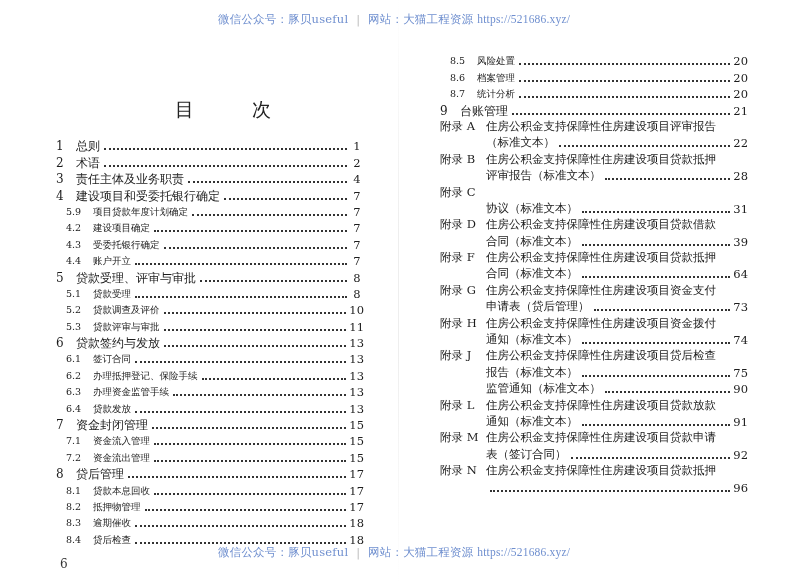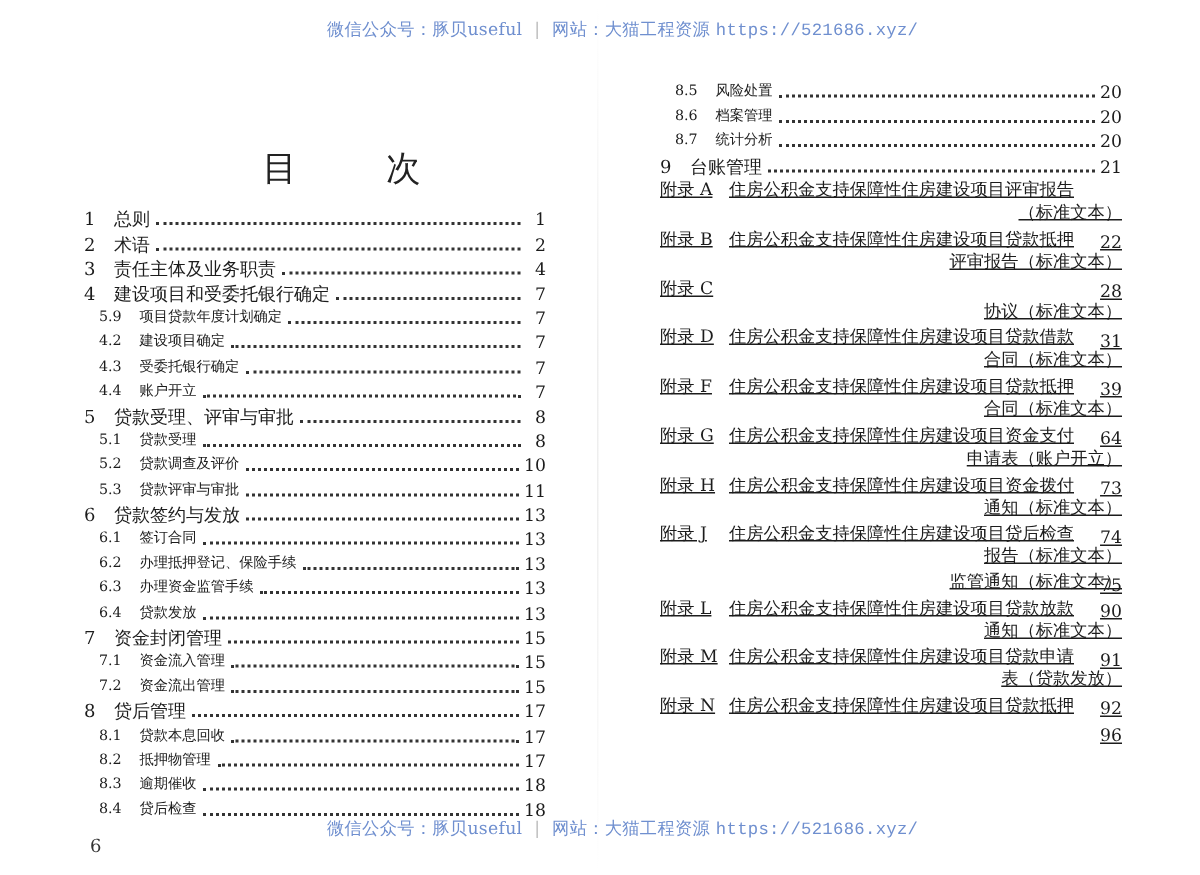--- a/index.html
+++ b/index.html
@@ -15,47 +15,47 @@
   .page-right { left: 400px; width: 400px; }
   .gutter {
     position: absolute; left: 398px; top: 0; width: 1px; height: 583px;
     background: linear-gradient(#fff, #eee 40%, #eee 60%, #fff);
   }
   .watermark {
     position: absolute; font-size: 11.5px; color: #6f8fcf;
     white-space: nowrap; letter-spacing: 0.2px;
     font-family: "DejaVu Serif", serif;
   }
-  .watermark .mono { font-family: Liberation Mono, monospace; font-size: 11.5px; }
+  .watermark .mono { font-family: Liberation Serif, serif; font-size: 11.5px; }
   .wm-top { left: 218px; top: 12px; }
   .wm-bottom { left: 218px; top: 545px; }
   .toc-title {
     position: absolute; left: 175px; top: 97px;
-    font-size: 23px; letter-spacing: 26px; color: #222;
+    font-size: 19px; letter-spacing: 26px; color: #222;
   }
   .toc { position: absolute; }
   .toc-left { left: 56px; top: 137px; width: 308px; }
   .toc-right { left: 440px; top: 52px; width: 308px; }
   .row {
     display: flex; align-items: flex-end; height: 16.4px;
     font-size: 11.5px; line-height: 14px; white-space: nowrap;
   }
   .row.sub { font-size: 9.5px; padding-left: 10px; }
   .row.chap { font-size: 12px; }
   .num { display: inline-block; min-width: 20px; }
   .row.sub .num { min-width: 27px; margin-top: 31px; }
   .dots {
     flex: 1; overflow: hidden; margin: 0 3px 3px 4px;
     border-bottom: 2px dotted #333; height: 1px;
   }
-  .page-no { font-size: 11.5px; min-width: 14px; text-align: right; }
-  .appx { font-size: 11.5px; text-decoration: underline; }
+  .page-no { font-size: 11.5px; min-width: 14px; text-align: center; }
+  .appx { font-size: 11.5px; }
   .appx-line1 { display: flex; height: 16.4px; align-items: flex-end; white-space: nowrap; }
   .appx-label { display: inline-block; width: 46px; }
-  .appx-line2 { display: flex; height: 16.4px; align-items: flex-end; padding-left: 46px; white-space: nowrap; flex-direction: column; }
+  .appx-line2 { display: flex; height: 16.4px; align-items: flex-end; padding-left: 46px; white-space: nowrap; }
   .folio { position: absolute; font-size: 12px; color: #333; }
   .folio-left { left: 60px; top: 557px; }
 </style>
 </head>
 <body>
 
 <div class="gutter"></div>
 
 <div class="watermark wm-top">
   <span>微信公众号：豚贝useful</span>
@@ -302,21 +302,21 @@
         <span class="dots"></span>
         <span class="page-no">64</span>
       </div>
     </div>
     <div class="appx">
       <div class="appx-line1">
         <span class="appx-label">附录 G</span>
         <span>住房公积金支持保障性住房建设项目资金支付</span>
       </div>
       <div class="appx-line2">
-        <span>申请表（账户开立）</span>
+        <span>申请表（贷后管理）</span>
         <span class="dots"></span>
         <span class="page-no">73</span>
       </div>
     </div>
     <div class="appx">
       <div class="appx-line1">
         <span class="appx-label">附录 H</span>
         <span>住房公积金支持保障性住房建设项目资金拨付</span>
       </div>
       <div class="appx-line2">
@@ -353,21 +353,21 @@
         <span class="dots"></span>
         <span class="page-no">91</span>
       </div>
     </div>
     <div class="appx">
       <div class="appx-line1">
         <span class="appx-label">附录 M</span>
         <span>住房公积金支持保障性住房建设项目贷款申请</span>
       </div>
       <div class="appx-line2">
-        <span>表（贷款发放）</span>
+        <span>表（签订合同）</span>
         <span class="dots"></span>
         <span class="page-no">92</span>
       </div>
     </div>
     <div class="appx">
       <div class="appx-line1">
         <span class="appx-label">附录 N</span>
         <span>住房公积金支持保障性住房建设项目贷款抵押</span>
       </div>
       <div class="appx-line2">

